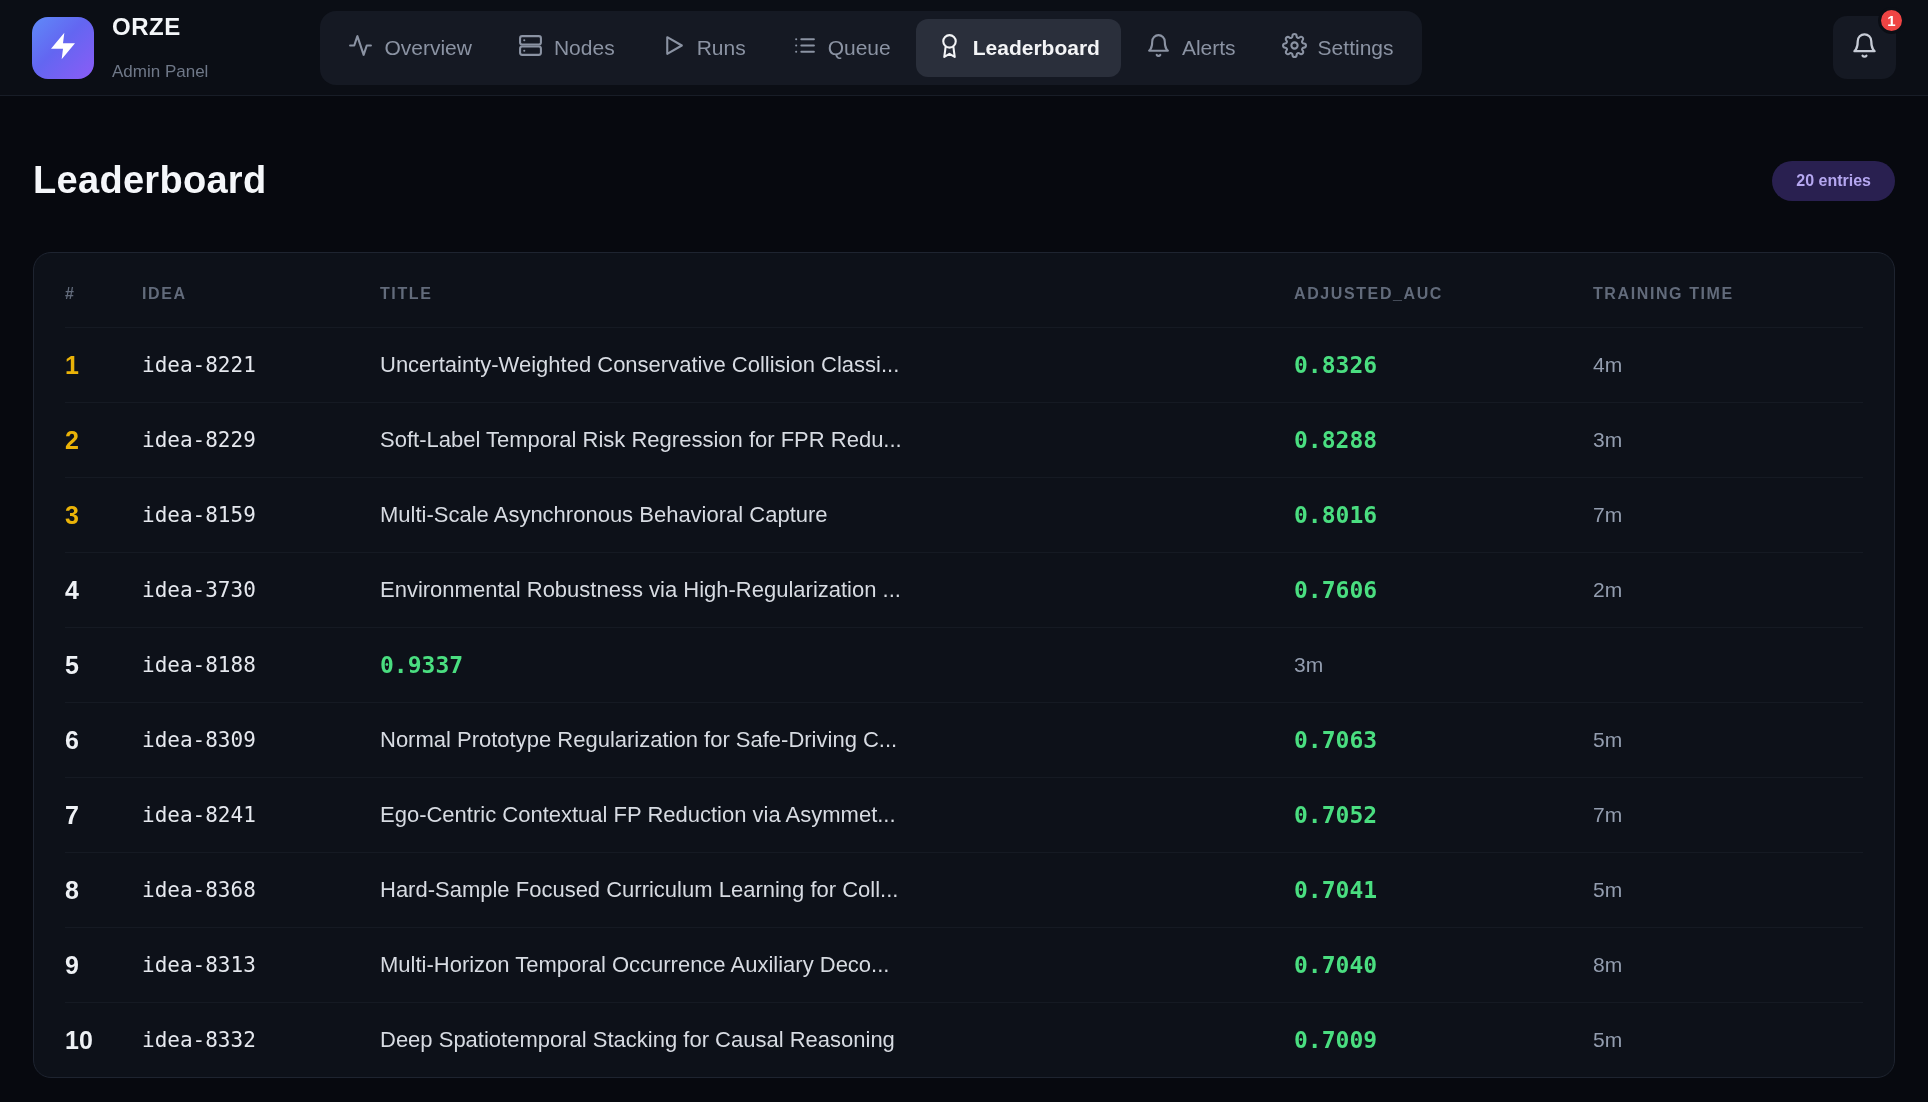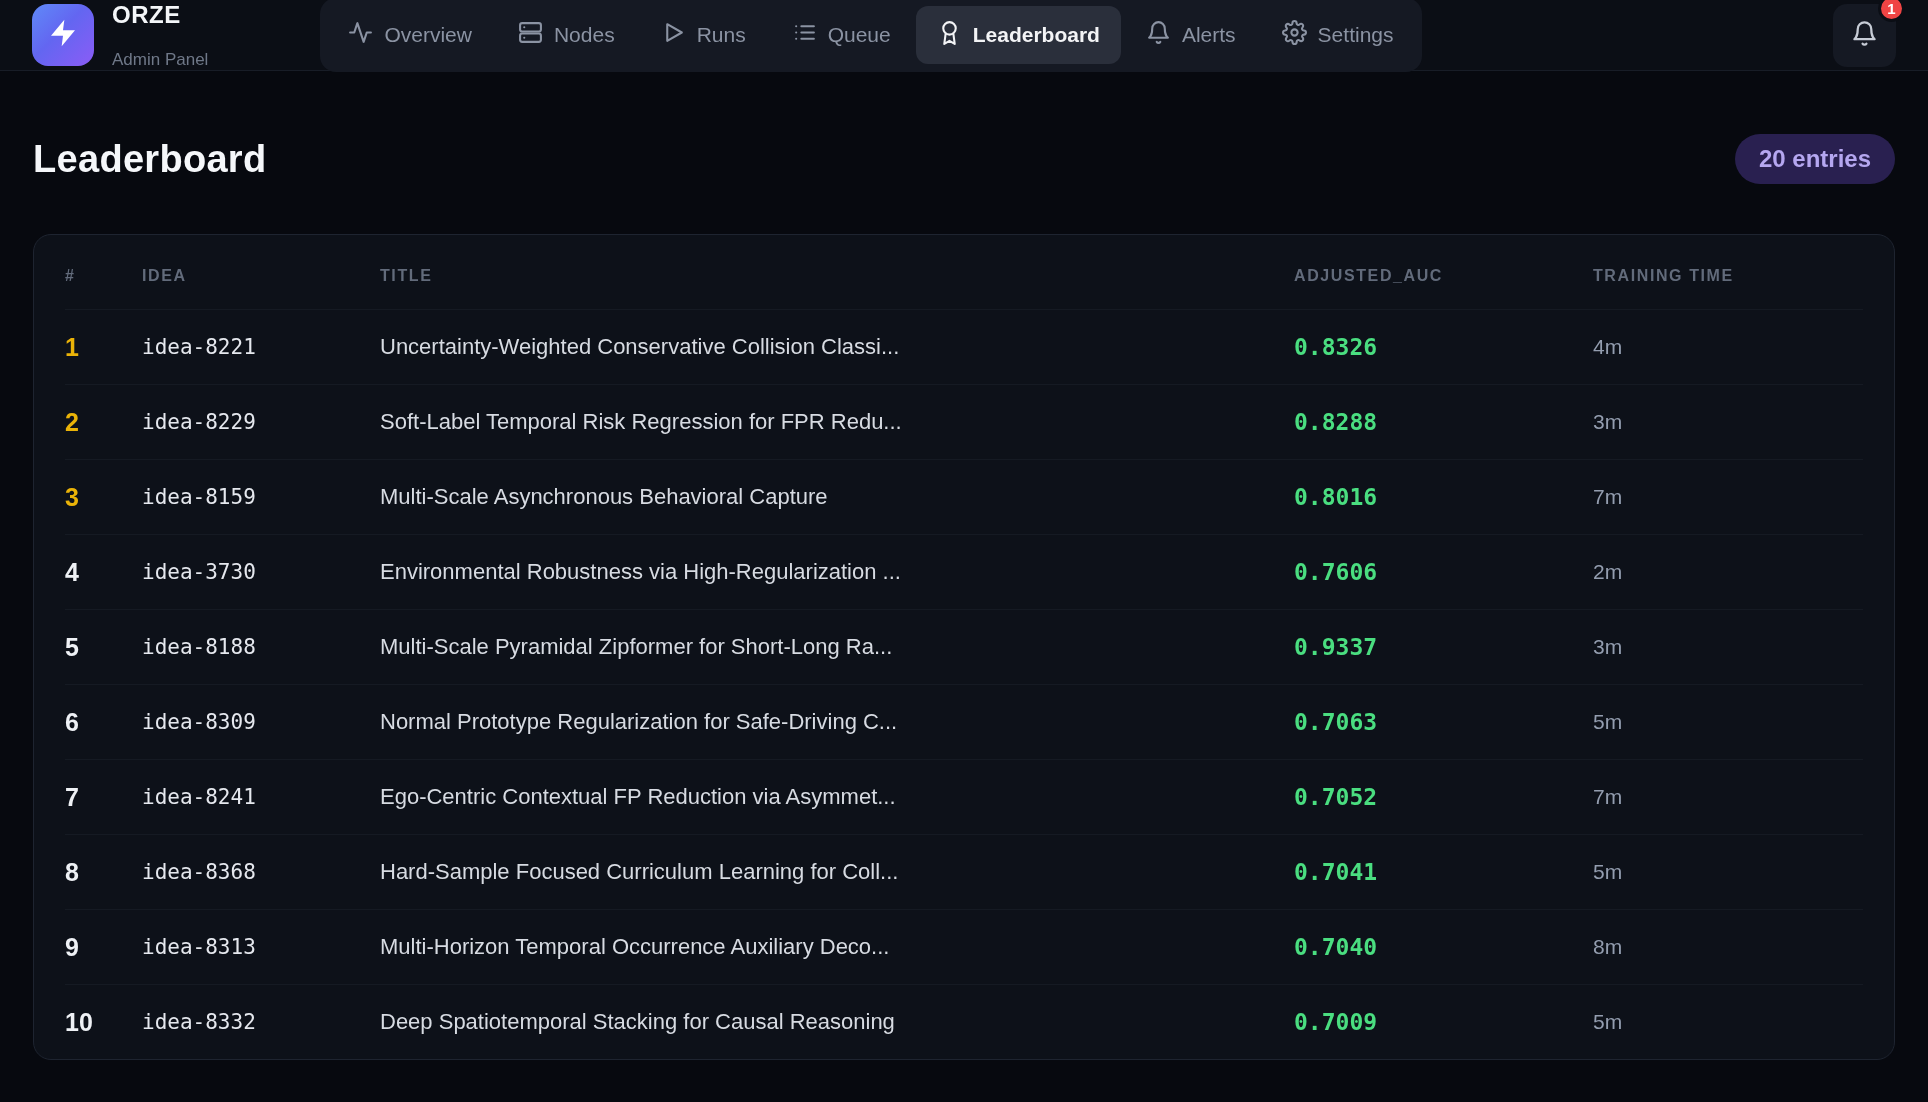--- a/index.html
+++ b/index.html
@@ -6,21 +6,21 @@
   html,body { width:1928px; height:1102px; overflow:hidden; }
   body {
     background:#07090f;
     font-family:"Liberation Sans", sans-serif;
     color:#e5e7eb;
     -webkit-font-smoothing:antialiased;
   }
 
   
   .app-header {
-    height:71px;
+    height:96px;
     background:#0b0e15;
     border-bottom:1px solid #181d27;
     display:flex; align-items:center;
     padding:8px 32px;
   }
   .brand { display:flex; align-items:center; gap:18px; }
   .logo {
     width:62px; height:62px; border-radius:16px;
     background:linear-gradient(135deg,#5f8af8 0%,#6366f1 45%,#8b5cf6 100%);
     display:flex; align-items:center; justify-content:center;
@@ -75,21 +75,21 @@
     cursor:pointer;
   }
 
   
   .page { padding:63px 33px 0 33px; }
   .page-title-row { display:flex; align-items:center; justify-content:space-between; margin-bottom:50px; }
   .page-title { font-size:38px; font-weight:700; color:#f5f7fa; letter-spacing:0.3px; }
   .entries-badge {
     background:#292050;
     color:#b5a7f0;
-    font-size:24px; font-weight:600;
+    font-size:16px; font-weight:600;
     padding:11px 24px;
     border-radius:999px;
   }
 
   
   .card {
     background:#0d1119;
     border:1px solid #1e2430;
     border-radius:18px;
     padding:0 31px;
@@ -255,21 +255,20 @@
     <div class="cell rank">4</div>
     <div class="cell idea">idea-3730</div>
     <div class="cell titlec">Environmental Robustness via High-Regularization ...</div>
     <div class="cell auc">0.7606</div>
     <div class="cell time">2m</div>
   </div>
 
   <div class="tgrid trow">
     <div class="cell rank">5</div>
     <div class="cell idea">idea-8188</div>
-    <div class="cell titlec">Multi-Scale Pyramidal Zipformer for Short-Long Ra...</div>
     <div class="cell auc">0.9337</div>
     <div class="cell time">3m</div>
   </div>
 
   <div class="tgrid trow">
     <div class="cell rank">6</div>
     <div class="cell idea">idea-8309</div>
     <div class="cell titlec">Normal Prototype Regularization for Safe-Driving C...</div>
     <div class="cell auc">0.7063</div>
     <div class="cell time">5m</div>

